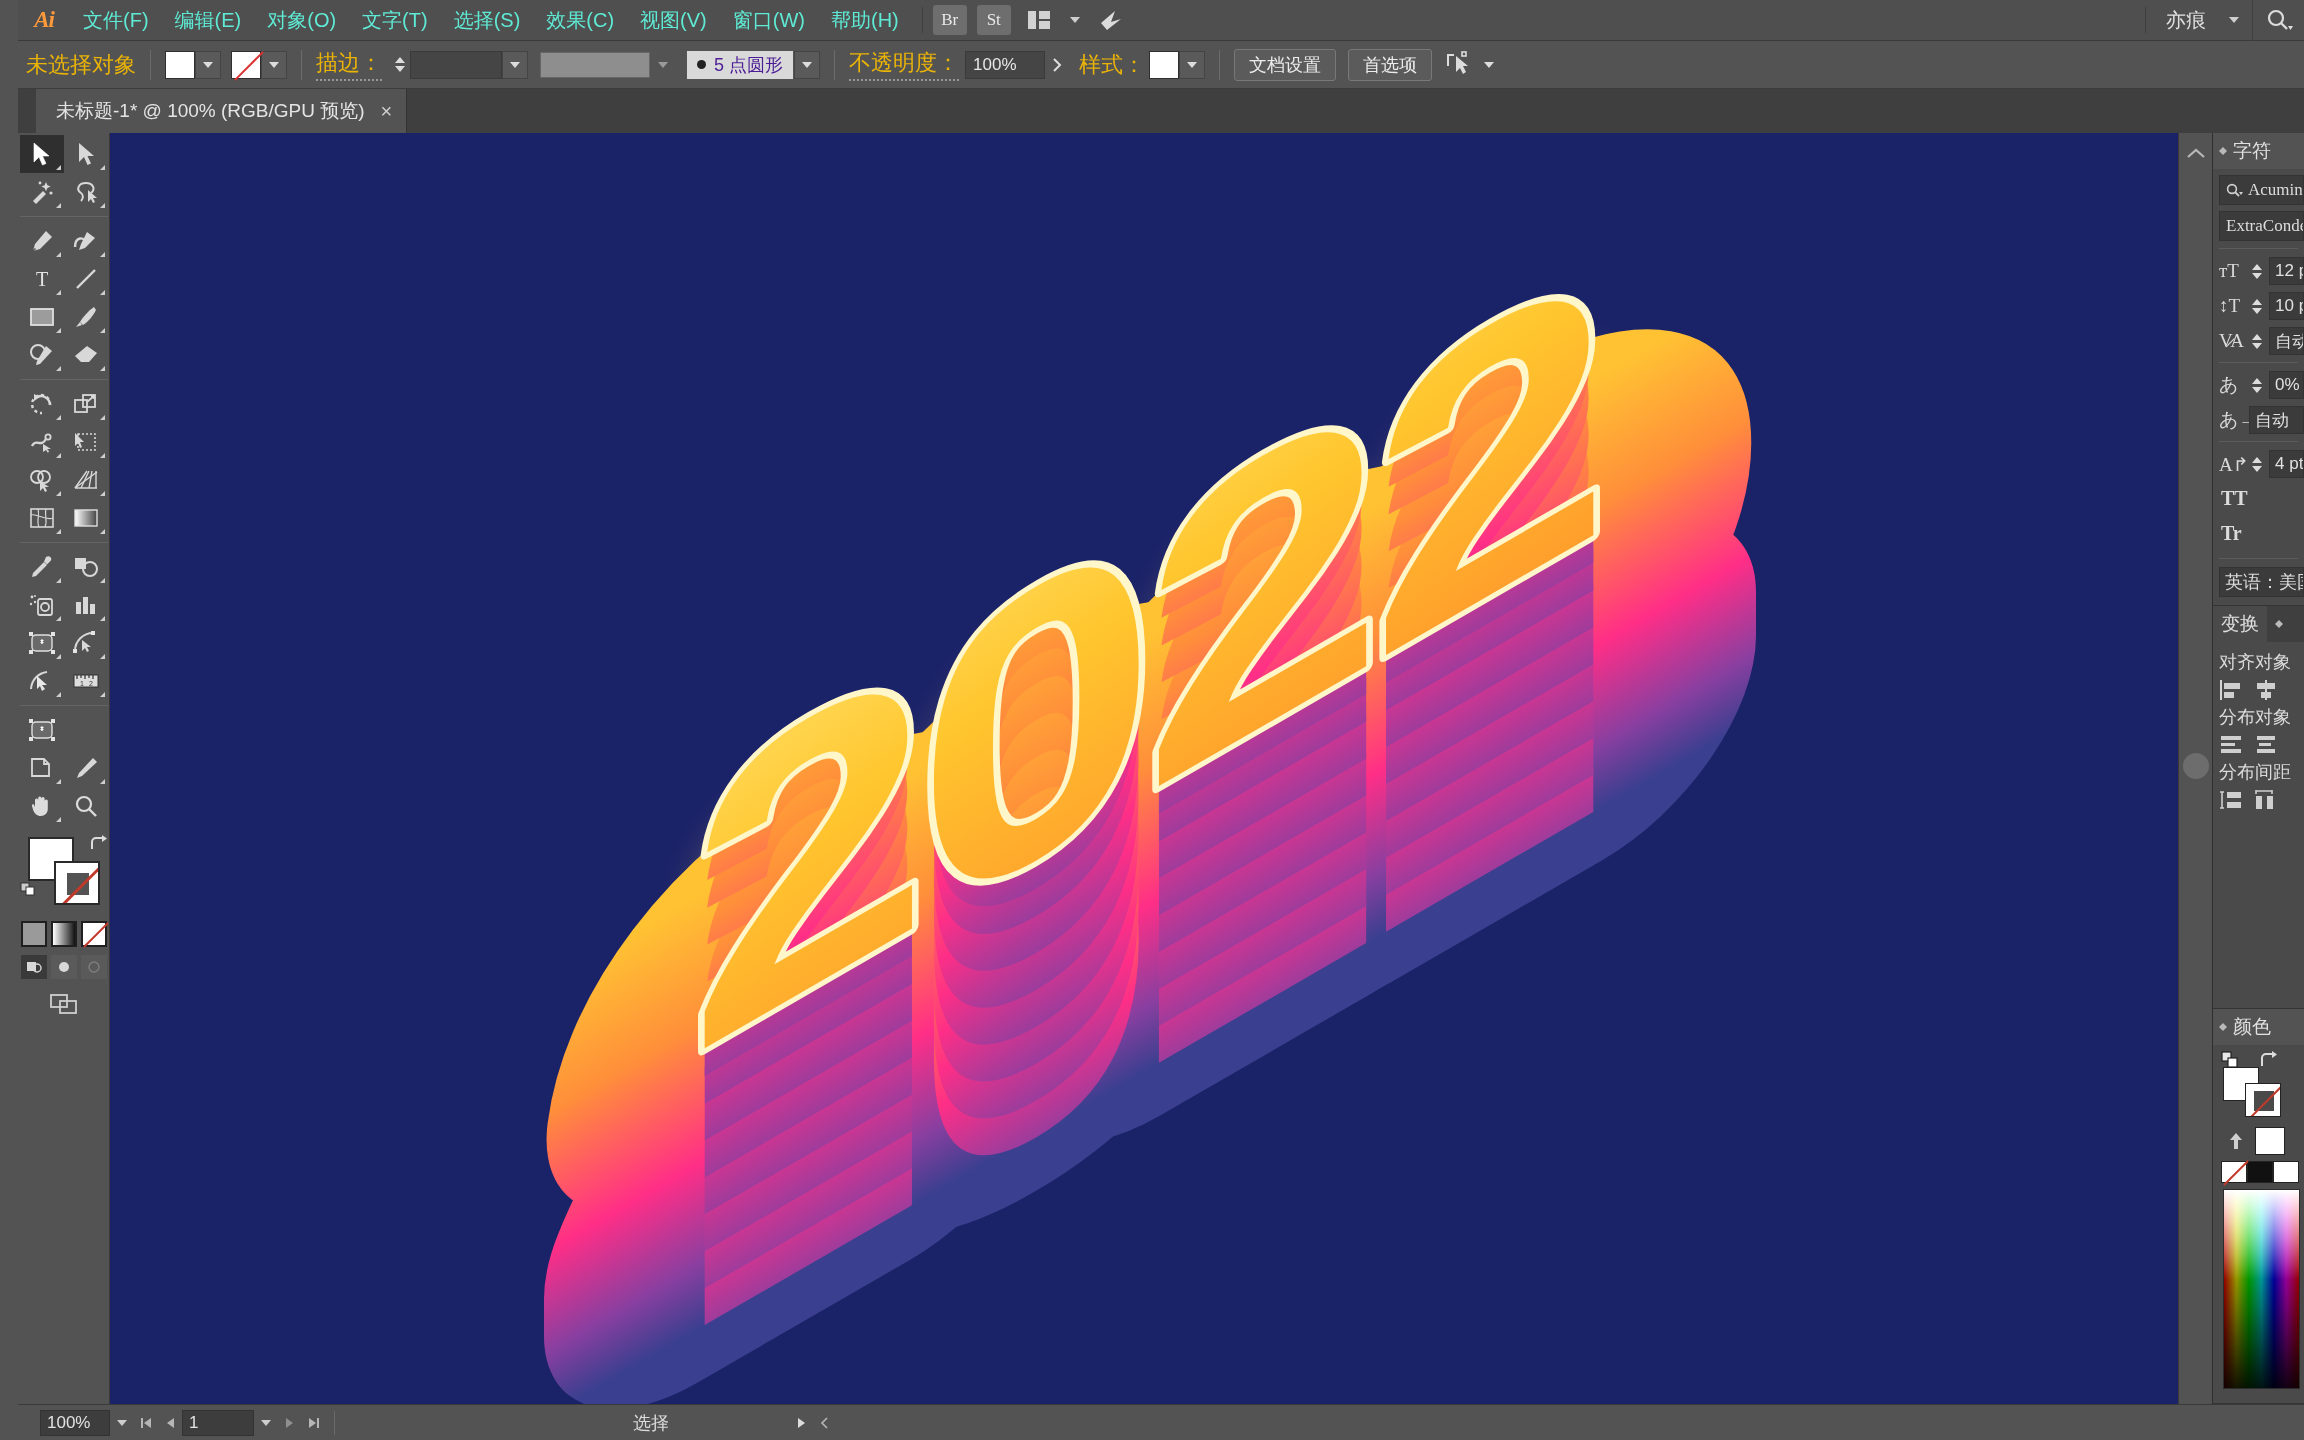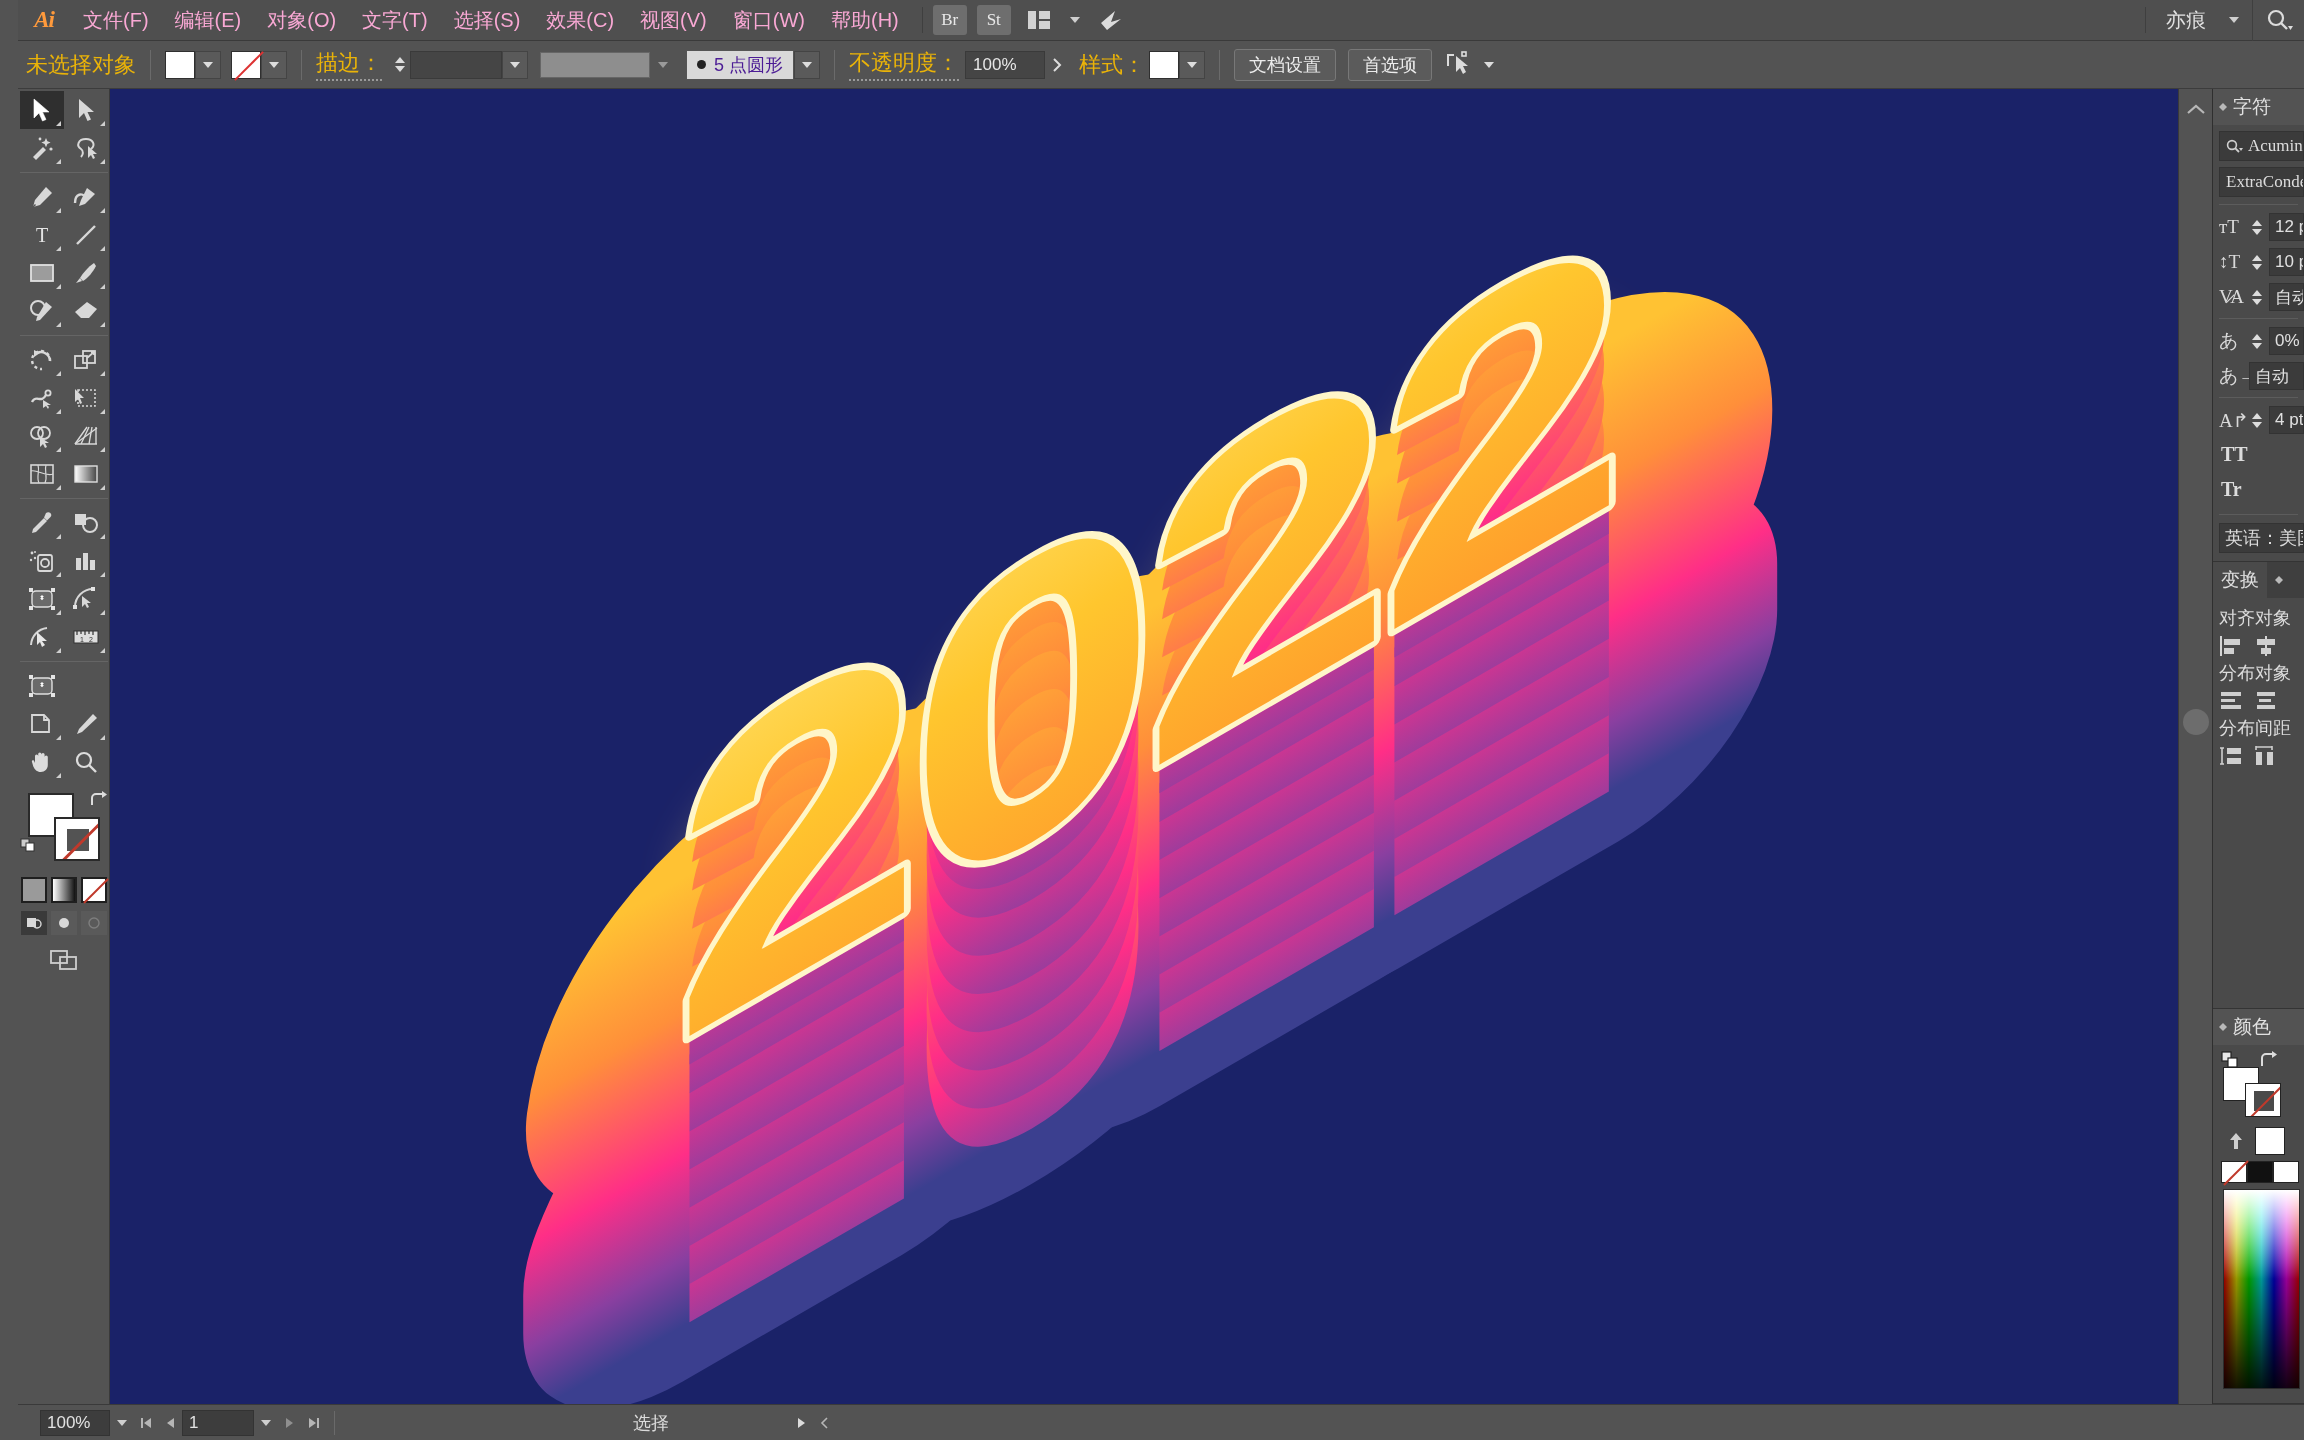--- a/index.html
+++ b/index.html
@@ -6,21 +6,21 @@
   html,body { width:2304px; height:1440px; overflow:hidden; background:#535353;
     font-family:"Liberation Sans","DejaVu Sans",sans-serif; color:#d8d8d8; }
   .app { position:relative; width:2304px; height:1440px; display:flex; flex-direction:column;padding-left:18px; }
 
   
   .menubar { height:41px; background:#4f4f4f; display:flex; align-items:center;
              border-bottom:1px solid #3a3a3a; flex:none; }
   .ai-logo { width:52px; height:41px; display:flex; align-items:center; justify-content:center;
              color:#ff9a3c; font-size:23px; font-weight:bold; font-style:italic;
              font-family:"Liberation Serif",serif; letter-spacing:-1px; }
-  .menu-item { padding:0 13px; height:41px; line-height:41px; font-size:20px; color:#f9a8d4;
+  .menu-item { padding:0 13px; height:41px; line-height:41px; font-size:20px; color:#5eead4;
                white-space:nowrap; cursor:default; }
   .mb-sep { width:1px; height:26px; background:#3f3f3f; margin:0 10px; }
   .sq-btn { width:34px; height:30px; background:#6e6e6e; border-radius:3px; display:flex;
             align-items:center; justify-content:center; font-size:17px; color:#e8e8e8;
             font-family:"Liberation Serif",serif; margin-right:10px; }
   .ws-btn { width:36px; height:30px; display:flex; align-items:center; justify-content:center; }
   .chev { display:inline-block; width:0; height:0; border-left:5px solid transparent;
           border-right:5px solid transparent; border-top:6px solid #cfcfcf; }
   .menu-right { margin-left:auto; display:flex; align-items:center; height:41px; }
   .user-name { font-size:20px; color:#e2e2e2; padding:0 10px; }
@@ -294,20 +294,26 @@
         <rect x="1" y="4" width="2" height="12" fill="#dcdcdc"></rect>
         <rect x="16" y="2" width="4" height="4" fill="none" stroke="#dcdcdc" stroke-width="1.6"></rect>
         <path d="M10 6 L10 22 L14 18 L17 24 L20 22 L17 16 L22 16 Z" fill="#dcdcdc"></path>
       </svg>
     </div>
     <div class="dd-btn" style="background:none;border:none;width:26px">
         <span class="chev"></span>
       </div>
   </div>
 
+  <div class="tabbar">
+    <div class="tab">
+      <span class="tab-title">未标题-1* @ 100% (RGB/GPU 预览)</span>
+      <span class="tab-close">×</span>
+    </div>
+  </div>
 
   <div class="body">
 
     <div class="toolbar">
       <div class="tool-grid">
         <div class="tool sel">
           <svg width="20" height="24" viewBox="0 0 20 24">
               <path d="M2 1 L2 20 L7 15 L10.5 23 L14 21.5 L10.5 14 L17 14 Z" fill="#fff" stroke="#fff" stroke-width="0.6"></path>
             </svg>
           <span class="corner"></span>

